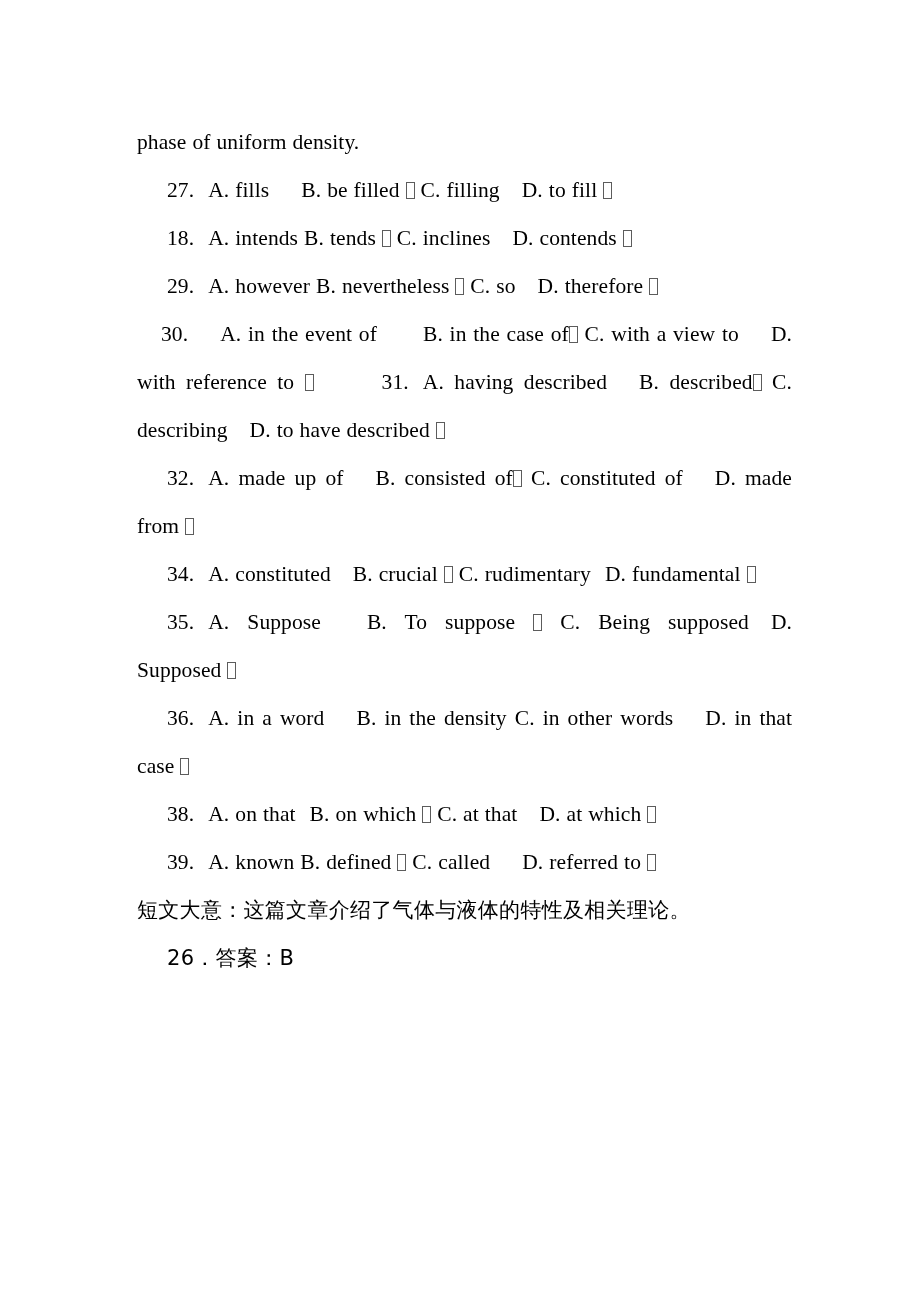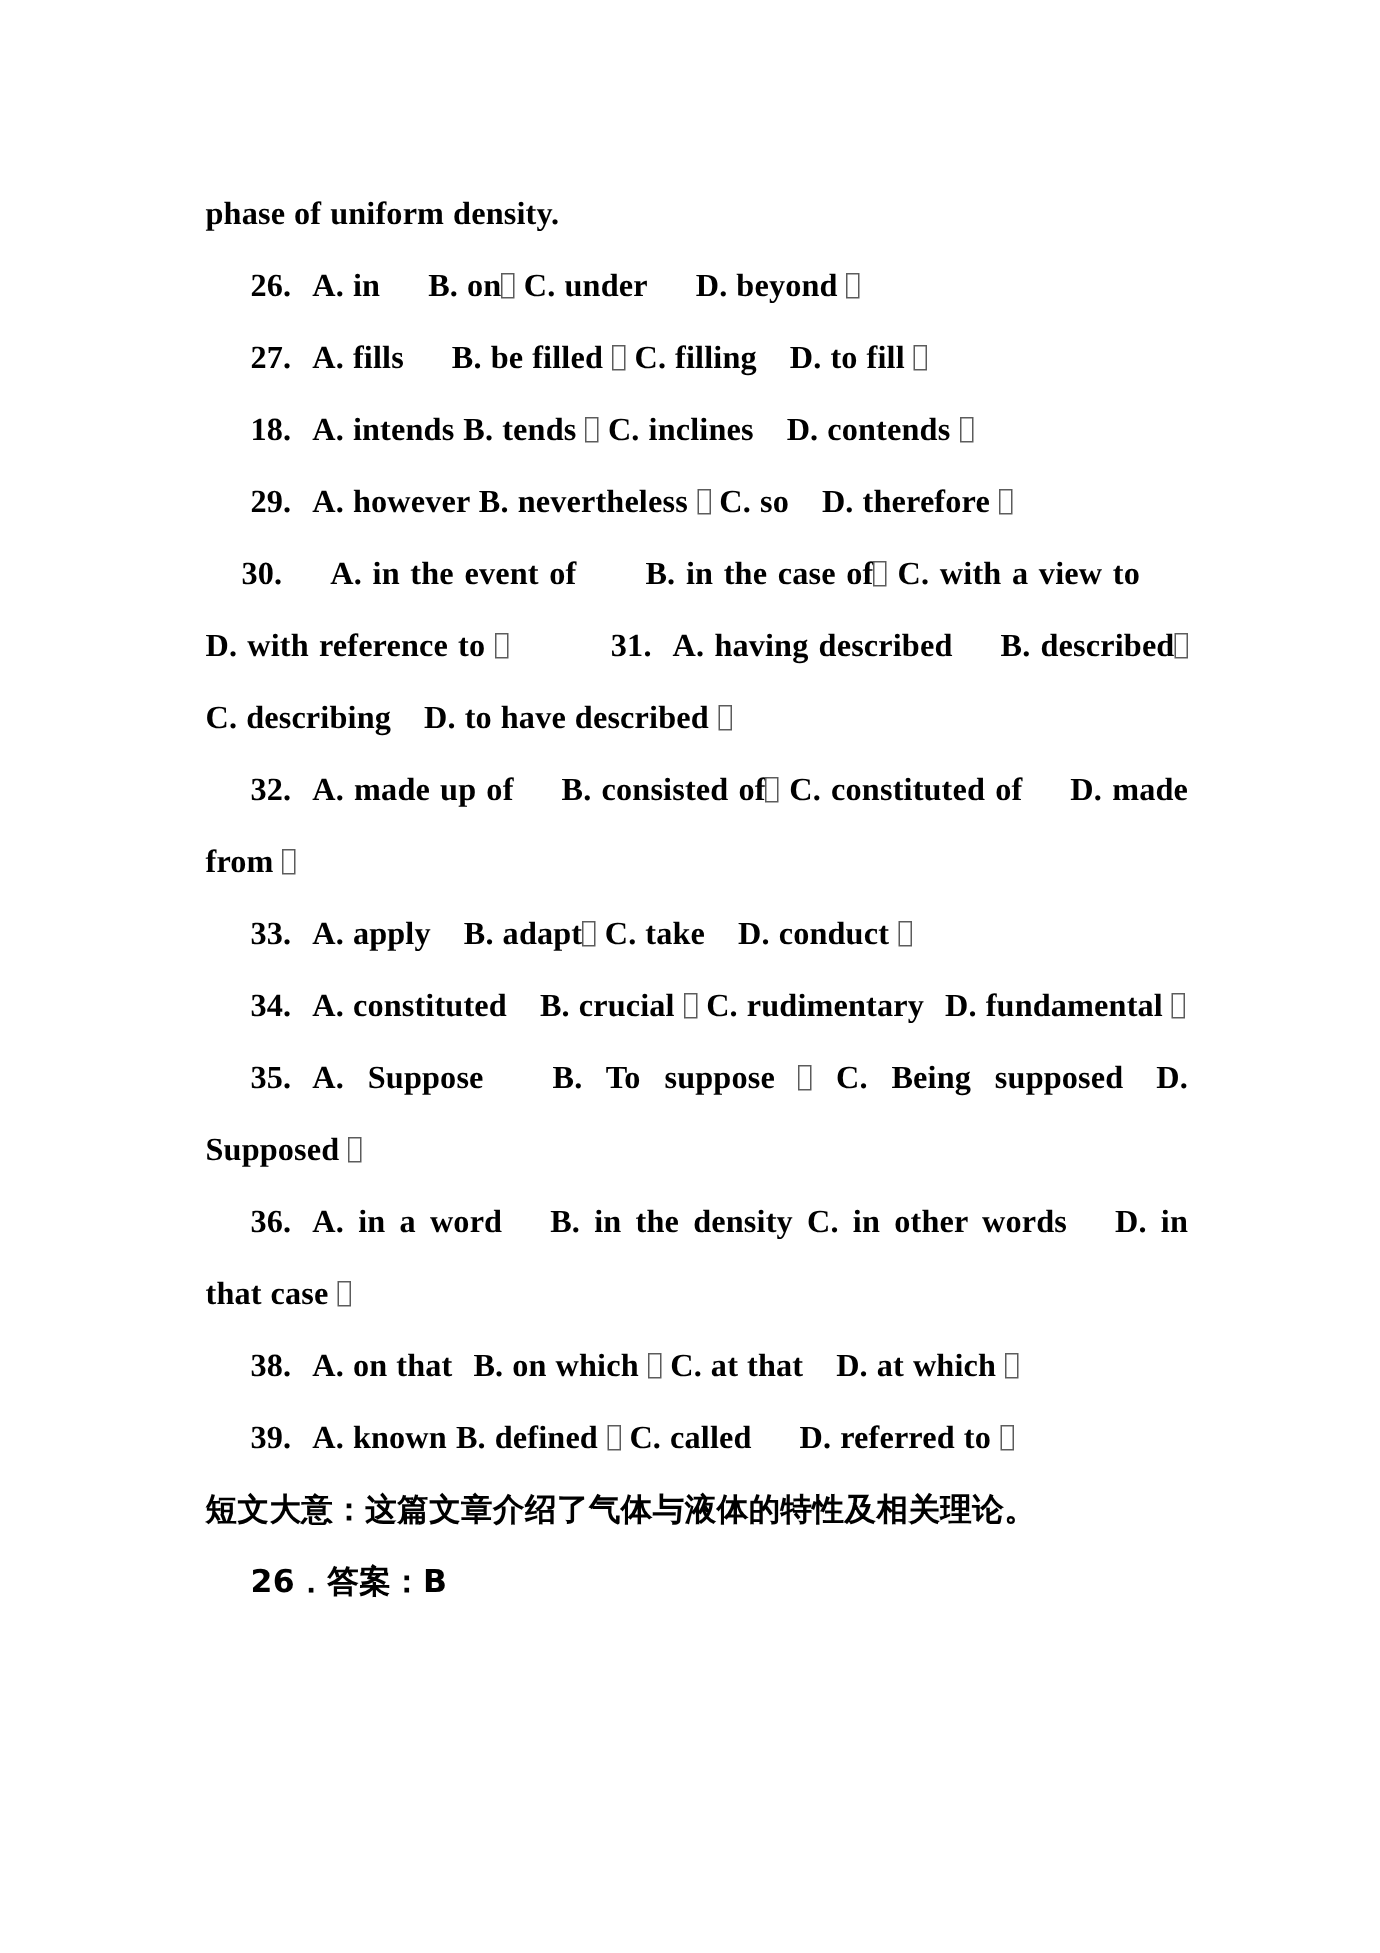--- a/index.html
+++ b/index.html
@@ -15,21 +15,20 @@
     -webkit-font-smoothing: antialiased;
   }
 
   #page {
     position: relative;
     width: 884px;
     height: 1302px;
     margin: 0;
     background: #ffffff;
     overflow: hidden;
-    font-weight: bold;
   }
 
   
   #content {
     position: absolute;
     left: 137px;
     top: 118px;
     width: 655px;
   }
 
@@ -83,33 +82,31 @@
   .sp-5 { width: 46px; }
 </style>
 </head>
 <body>
 
 <div id="page">
   <div id="content">
 
     <p class="para flush"><span>phase of uniform density.</span></p>
 
-    <p class="para indent"><span>26.</span><span class="sp sp-2"></span><span>A.</span> <span>in</span><span class="sp sp-4"></span><span>B.</span> <span>on</span><span class="tofu"></span> <span>C.</span> <span>under</span><span class="sp sp-4"></span><span>D.</span> <span>beyond</span> <span class="tofu"></span></p>
 
     <p class="para indent"><span>27.</span><span class="sp sp-2"></span><span>A.</span> <span>fills</span><span class="sp sp-4"></span><span>B.</span> <span>be filled</span> <span class="tofu"></span> <span>C.</span> <span>filling</span><span class="sp sp-3"></span><span>D.</span> <span>to fill</span> <span class="tofu"></span></p>
 
     <p class="para indent"><span>18.</span><span class="sp sp-2"></span><span>A.</span> <span>intends</span> <span>B.</span> <span>tends</span> <span class="tofu"></span> <span>C.</span> <span>inclines</span><span class="sp sp-3"></span><span>D.</span> <span>contends</span> <span class="tofu"></span></p>
 
     <p class="para indent"><span>29.</span><span class="sp sp-2"></span><span>A.</span> <span>however</span> <span>B.</span> <span>nevertheless</span> <span class="tofu"></span> <span>C.</span> <span>so</span><span class="sp sp-3"></span><span>D.</span> <span>therefore</span> <span class="tofu"></span></p>
 
     <p class="para indent-wide"><span>30.</span><span class="sp sp-4"></span><span>A.</span> <span>in the event of</span><span class="sp sp-5"></span><span>B.</span> <span>in the case of</span><span class="tofu"></span> <span>C.</span> <span>with a view to</span><span class="sp sp-4"></span><span>D.</span> <span>with reference to</span> <span class="tofu"></span><span class="sp sp-5"></span><span class="sp sp-3"></span><span>31.</span><span class="sp sp-2"></span><span>A.</span> <span>having described</span><span class="sp sp-4"></span><span>B.</span> <span>described</span><span class="tofu"></span> <span>C.</span> <span>describing</span><span class="sp sp-3"></span><span>D.</span> <span>to have described</span> <span class="tofu"></span></p>
 
     <p class="para indent"><span>32.</span><span class="sp sp-2"></span><span>A.</span> <span>made up of</span><span class="sp sp-4"></span><span>B.</span> <span>consisted of</span><span class="tofu"></span> <span>C.</span> <span>constituted of</span><span class="sp sp-4"></span><span>D.</span> <span>made from</span> <span class="tofu"></span></p>
 
-    <p class="para indent"><span>33.</span><span class="sp sp-2"></span><span>A.</span> <span>apply</span><span class="sp sp-3"></span><span>B.</span> <span>adapt</span><span class="tofu"></span> <span>C.</span> <span>take</span><span class="sp sp-3"></span><span>D.</span> <span>conduct</span> <span class="tofu"></span></p>
 
     <p class="para indent"><span>34.</span><span class="sp sp-2"></span><span>A.</span> <span>constituted</span><span class="sp sp-3"></span><span>B.</span> <span>crucial</span> <span class="tofu"></span> <span>C.</span> <span>rudimentary</span><span class="sp sp-2"></span><span>D.</span> <span>fundamental</span> <span class="tofu"></span></p>
 
     <p class="para indent"><span>35.</span><span class="sp sp-2"></span><span>A.</span> <span>Suppose</span><span class="sp sp-5"></span><span>B.</span> <span>To suppose</span> <span class="tofu"></span> <span>C.</span> <span>Being supposed</span><span class="sp sp-3"></span><span>D.</span> <span>Supposed</span> <span class="tofu"></span></p>
 
     <p class="para indent"><span>36.</span><span class="sp sp-2"></span><span>A.</span> <span>in a word</span><span class="sp sp-4"></span><span>B.</span> <span>in the density</span> <span>C.</span> <span>in other words</span><span class="sp sp-4"></span><span>D.</span> <span>in that case</span> <span class="tofu"></span></p>
 
 
     <p class="para indent"><span>38.</span><span class="sp sp-2"></span><span>A.</span> <span>on that</span><span class="sp sp-2"></span><span>B.</span> <span>on which</span> <span class="tofu"></span> <span>C.</span> <span>at that</span><span class="sp sp-3"></span><span>D.</span> <span>at which</span> <span class="tofu"></span></p>
 

